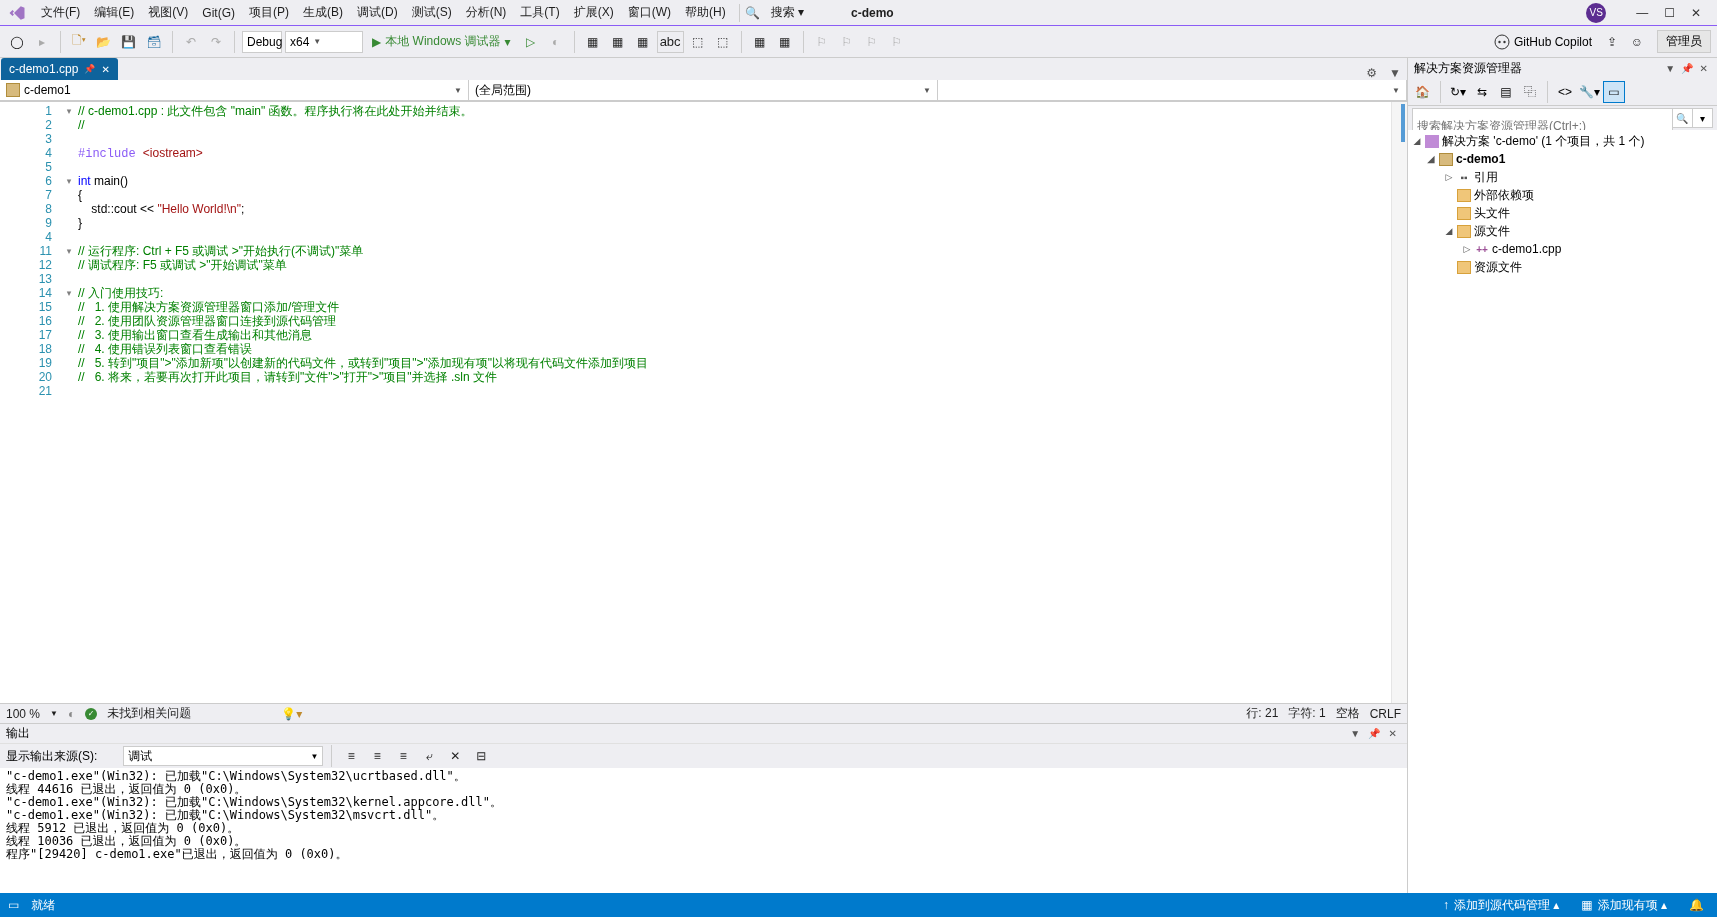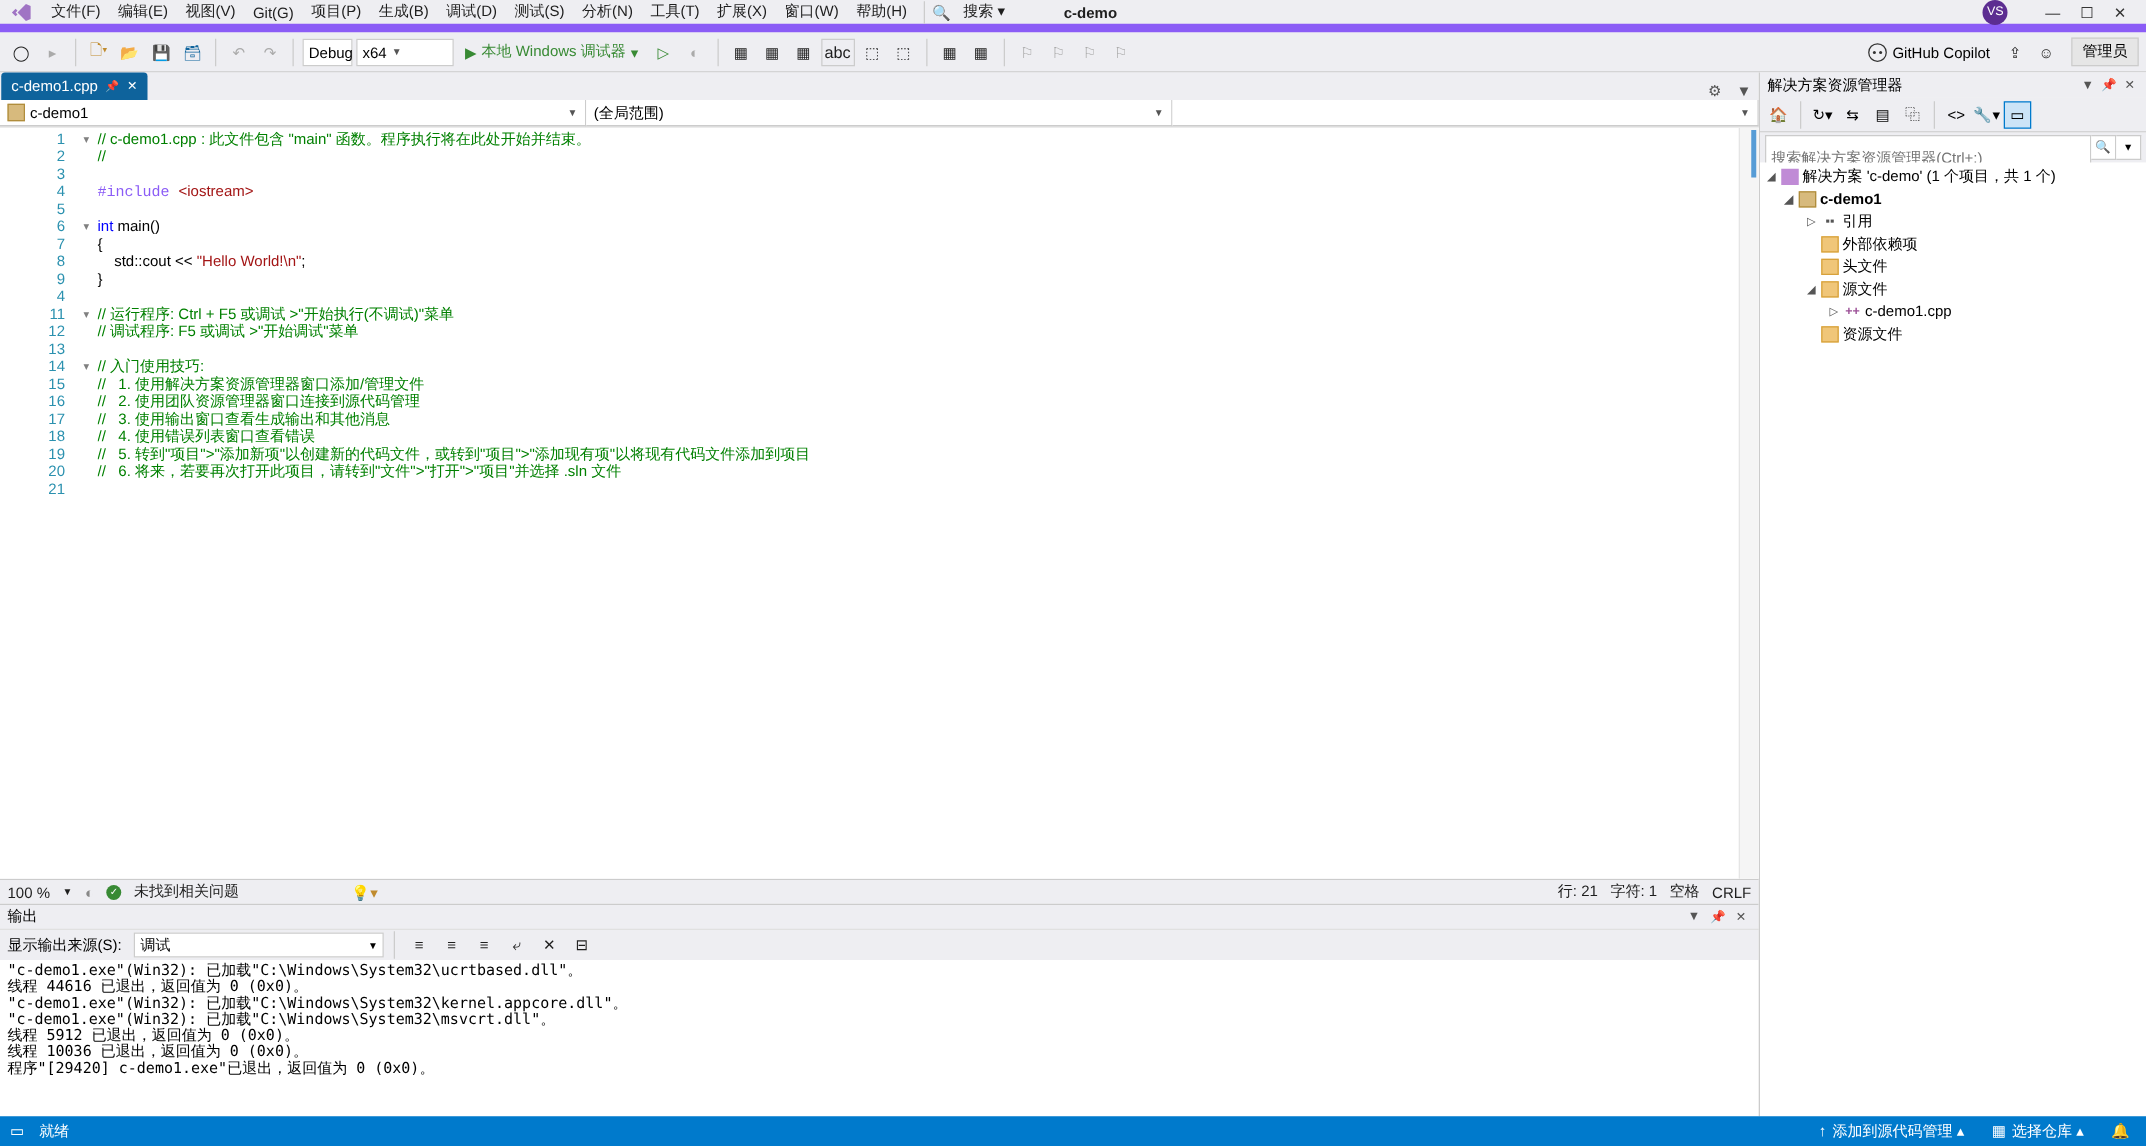--- a/index.html
+++ b/index.html
@@ -1,17 +1,17 @@
 <!DOCTYPE html>
 <html><head>
 <meta charset="utf-8">
 <style>
 * { margin: 0; padding: 0; box-sizing: border-box; font-family: "Microsoft YaHei", "Segoe UI", sans-serif; font-size: 12px; }
 body { width: 1717px; height: 917px; background: #fff; overflow: hidden; display: flex; flex-direction: column; }
-.menubar { height: 26px; background: #eeeef2; display: flex; align-items: center; padding: 0 4px; border-bottom: 7px solid #8b5cf6; }
+.menubar { height: 26px; background: #eeeef2; display: flex; align-items: center; padding: 0 4px; border-bottom: 1px solid #8b5cf6; }
 .vs-logo { width: 22px; height: 22px; margin: 0 6px 0 2px; display: flex; align-items: center; justify-content: center; }
 .vs-logo svg { width: 18px; height: 18px; }
 .menu-item { padding: 3px 7px; cursor: default; color: #1e1e1e; }
 .menu-sep { width: 1px; height: 18px; background: #ccc; margin: 0 6px; }
 .search-glyph { color: #555; margin-right: 3px; }
 .menubar .spacer { flex: 1; }
 .title-text { color: #1e1e1e; font-weight: 600; padding: 0 10px; }
 .win-btns { display: flex; gap: 16px; padding: 0 12px; color: #333; }
 .avatar { width: 20px; height: 20px; border-radius: 50%; background: #5c2d91; color: #fff; display: flex; align-items: center; justify-content: center; font-size: 10px; margin-right: 18px; }
 
@@ -56,21 +56,21 @@
 
 .editor-status { height: 20px; background: #eeeef2; border-top: 1px solid #ccc; display: flex; align-items: center; padding: 0 6px; gap: 10px; font-size: 11px; color: #1e1e1e; }
 .editor-status .spacer { flex: 1; }
 .ok-icon { width: 12px; height: 12px; border-radius: 50%; background: #388a34; color: #fff; display: inline-flex; align-items: center; justify-content: center; font-size: 8px; }
 
 .output-panel { border-top: 1px solid #ccc; display: flex; flex-direction: column; height: 170px; }
 .output-title { height: 20px; background: #eeeef2; display: flex; align-items: center; padding: 0 6px; border-bottom: 1px solid #e0e0e0; }
 .output-title .spacer { flex: 1; }
 .output-title .win-ctl { padding: 0 4px; color: #555; font-size: 10px; }
 .output-tools { height: 24px; background: #eeeef2; display: flex; align-items: center; padding: 0 6px; gap: 4px; }
-.output-tools .lbl { margin-right: 6px; text-align: center; }
+.output-tools .lbl { margin-right: 22px; text-align: center; }
 .output-dd { border: 1px solid #ccc; background: #fff; height: 20px; width: 200px; display: flex; align-items: center; padding: 0 4px; }
 .output-text { flex: 1; font-family: "NSimSun", Consolas, monospace; font-size: 12px; line-height: 13px; padding: 2px 6px; white-space: pre; overflow: auto; background: #fff; }
 
 .right-panel { width: 310px; border-left: 1px solid #ccc; display: flex; flex-direction: column; background: #f5f5f5; }
 .panel-title { height: 20px; background: #eeeef2; display: flex; align-items: center; padding: 0 6px; }
 .panel-title .spacer { flex: 1; }
 .panel-title .ctl { padding: 0 3px; font-size: 10px; color: #555; }
 .panel-toolbar { height: 28px; background: #eeeef2; display: flex; align-items: center; padding: 0 4px; gap: 2px; border-bottom: 1px solid #ccc; }
 .panel-toolbar .pbtn { min-width: 22px; height: 22px; display: flex; align-items: center; justify-content: center; border: 1px solid transparent; }
 .panel-toolbar .pbtn.active { border: 1px solid #007acc; background: #cce4f7; }
@@ -377,15 +377,15 @@
         </div>
     </div>
   </div>
 </div>
 
 <div class="status-bar">
   <span>▭</span>
   <span>就绪</span>
   <div class="spacer"></div>
   <div class="sitem">↑ <span>添加到源代码管理 ▴</span></div>
-  <div class="sitem">▦ <span>选择仓库 ▴</span></div>
+  <div class="sitem">▦ <span>添加现有项 ▴</span></div>
   <div class="sitem">🔔</div>
 </div>
 
 </body></html>

